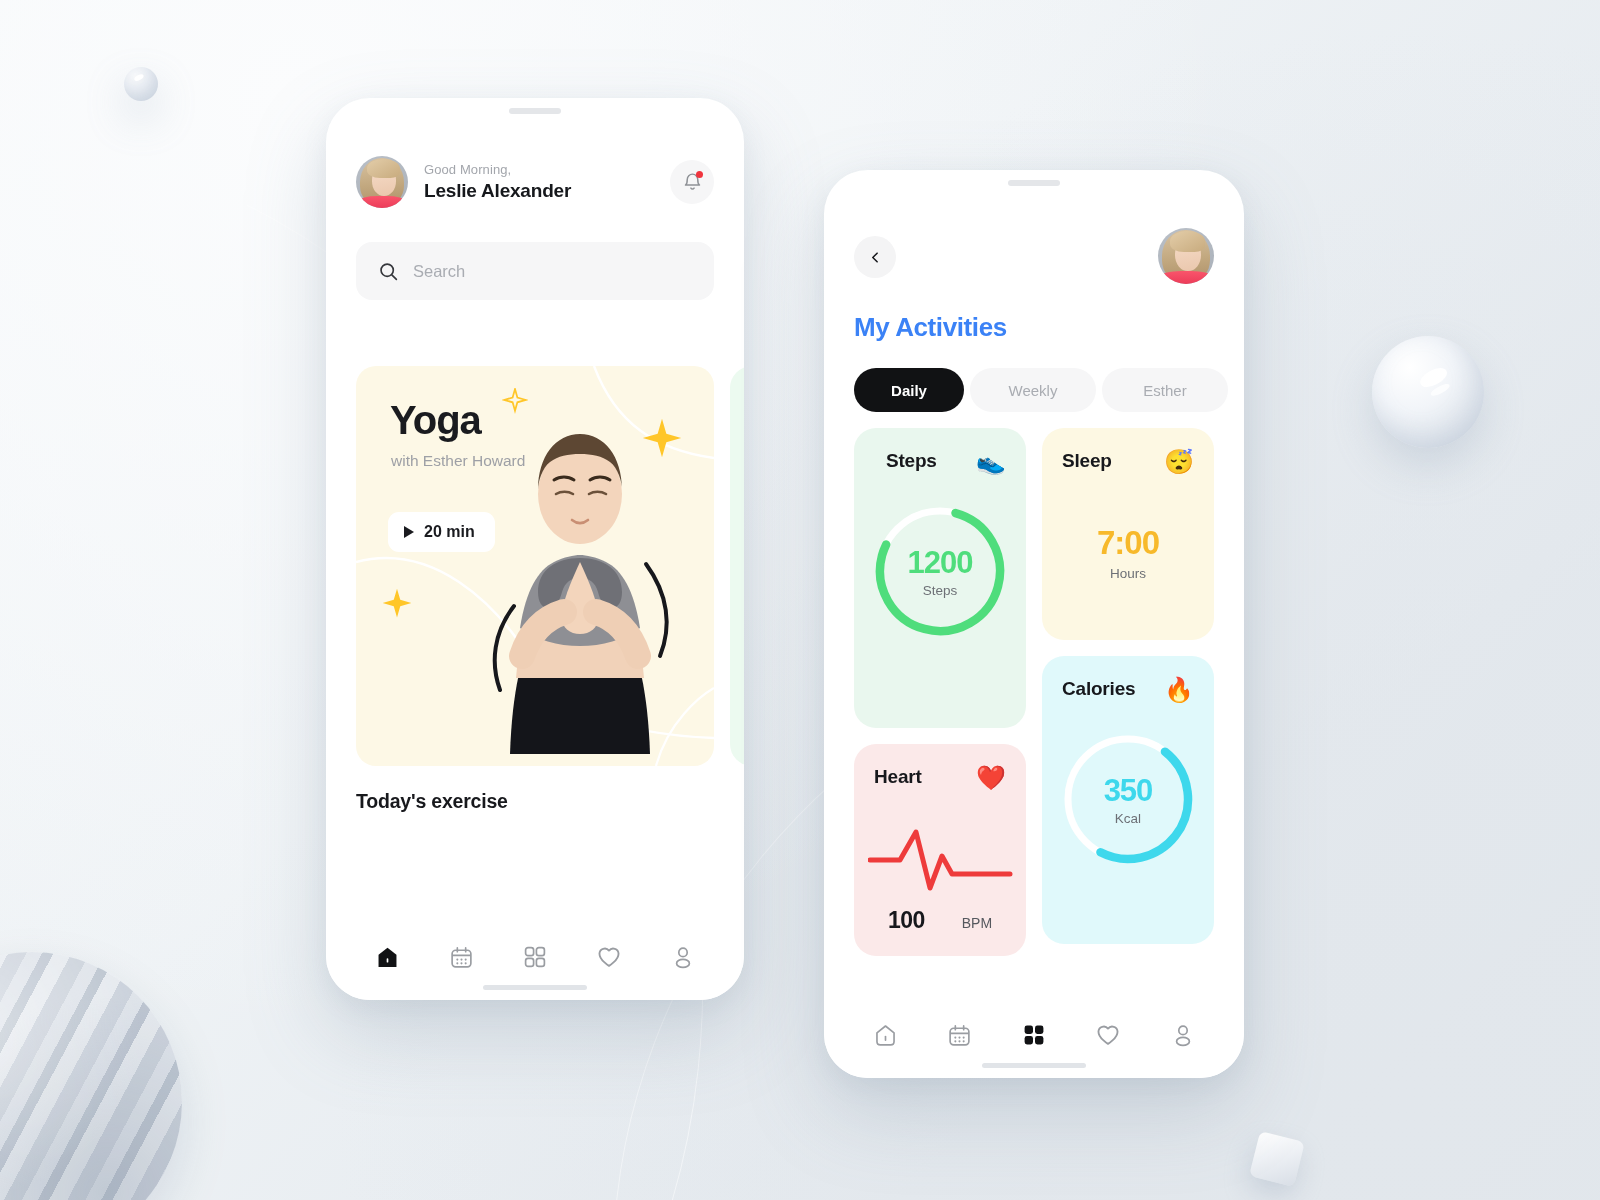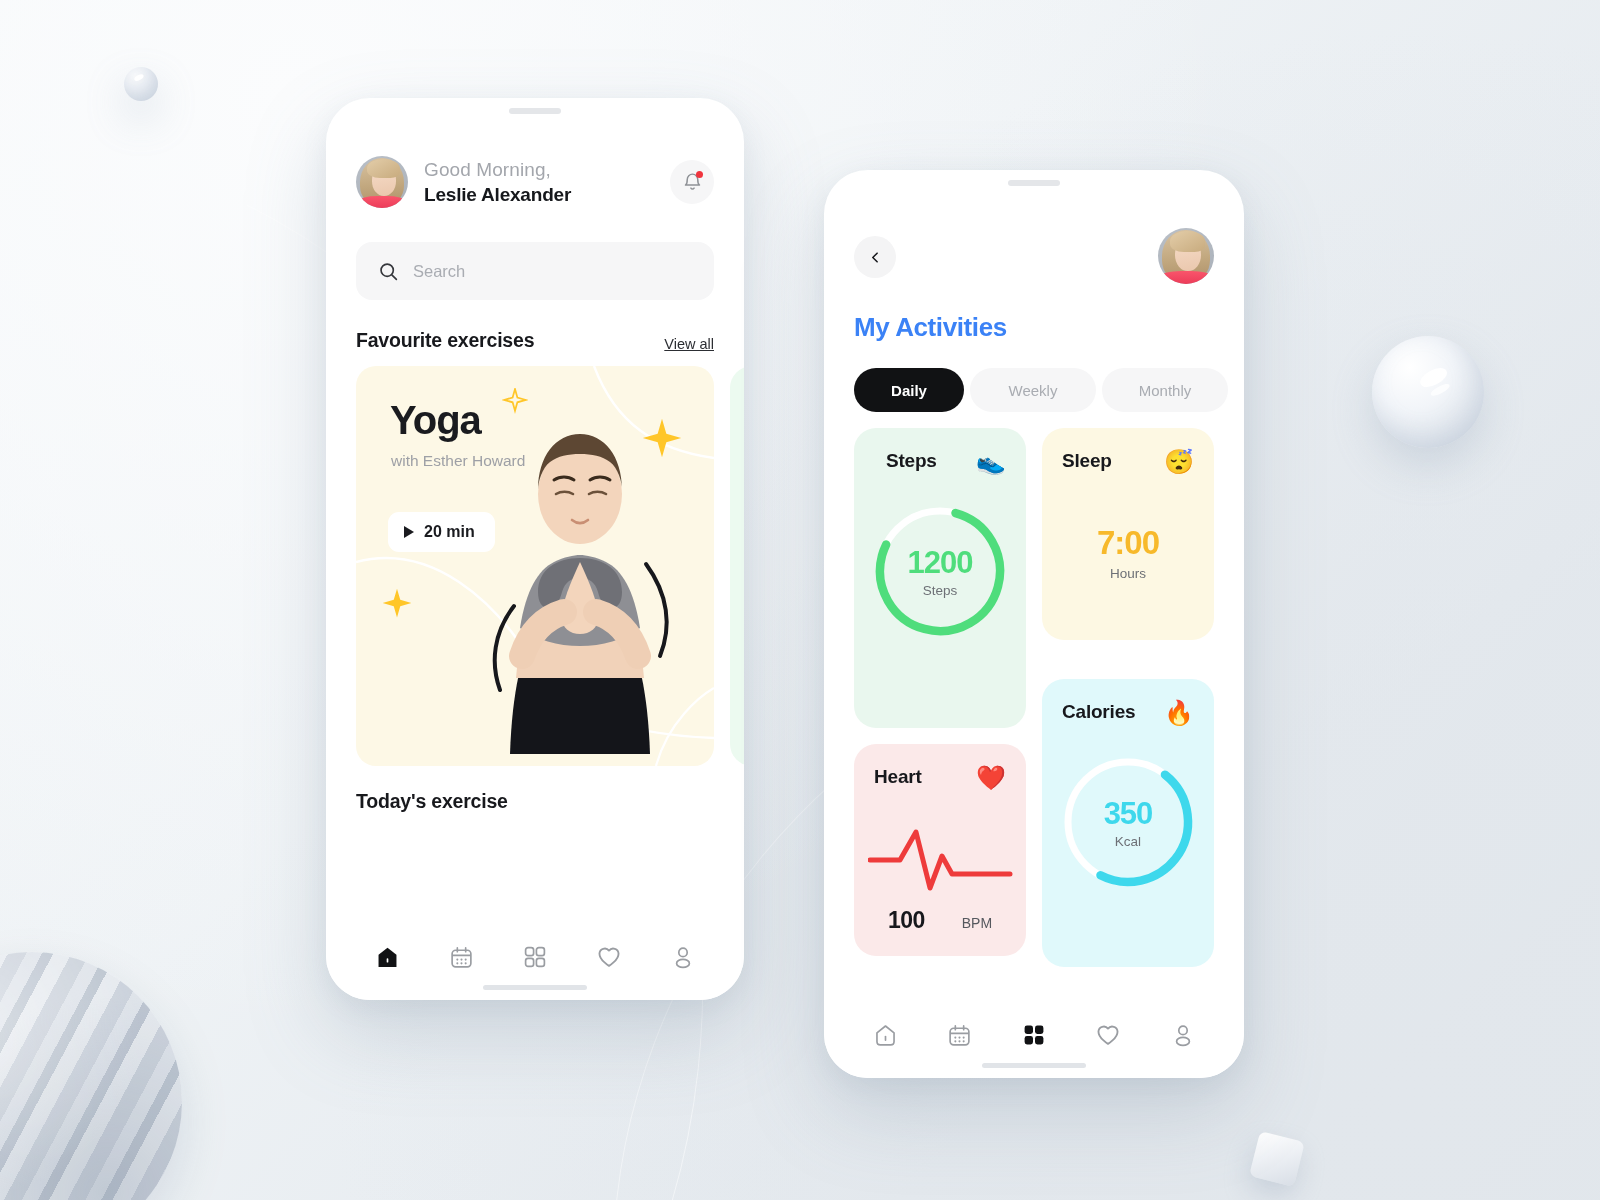--- a/index.html
+++ b/index.html
@@ -108,21 +108,21 @@
       background: linear-gradient(170deg,#f6dcc8 0%, #eac7ad 100%);
       border-radius:48% 48% 50% 50%; }
   .av-hairfront { position:absolute; left:22%; top:6%; width:62%; height:36%;
       background: linear-gradient(150deg,#e3cda9 0%, #c8ab7e 100%);
       border-radius:50% 50% 30% 40%; }
   .av-top { position:absolute; left:6%; bottom:0; width:88%; height:24%;
       background: linear-gradient(180deg,#f9556b 0%, #ec3c59 100%);
       border-radius:40% 40% 0 0; }
 
   .greet-wrap { flex:1; min-width:0; }
-  .greet { font-size:19px; color:#a3a6ac; letter-spacing:.1px; }
+  .greet { font-size:13px; color:#a3a6ac; letter-spacing:.1px; }
   .uname { font-size:19px; font-weight:bold; color:#16181c; margin-top:3px; letter-spacing:-.2px; }
 
   .bell-btn {
     width:44px; height:44px; border-radius:50%;
     background:#f6f6f7; display:flex; align-items:center; justify-content:center;
     flex:none; position:relative; cursor:pointer;
   }
   .bell-dot { position:absolute; right:11px; top:11px; width:7px; height:7px; border-radius:50%; background:#f0353e; }
 
   .search-bar {
@@ -194,21 +194,21 @@
 
   .grid { position:absolute; left:30px; top:258px; width:392px; }
   .act-card { position:absolute; border-radius:22px; padding:22px 20px 0 20px; overflow:hidden; }
   .act-head { display:flex; align-items:flex-start; justify-content:space-between; }
   .act-name { font-size:19px; font-weight:bold; color:#17181c; letter-spacing:-.2px; }
   .emo { font-size:24px; line-height:1; }
 
   .c-steps   { left:0;   top:0;   width:172px; height:300px; background:#e9f7ee;padding-left:32px; }
   .c-sleep   { left:188px; top:0; width:172px; height:212px; background:#fdf8e3; }
   .c-heart   { left:0;   top:316px; width:172px; height:212px; background:#fbe9e9; }
-  .c-cal     { left:188px; top:228px; width:172px; height:288px; background:#e0f9fb;margin-top:23px; }
+  .c-cal     { left:188px; top:228px; width:172px; height:288px; background:#e0f9fb; }
 
   .ring-wrap { position:absolute; left:50%; transform:translateX(-50%); }
   .ring-center { position:absolute; inset:0; display:flex; flex-direction:column; align-items:center; justify-content:center; }
   .ring-val { font-size:31px; font-weight:bold; letter-spacing:-1px; }
   .ring-unit { font-size:13.5px; color:#6d7076; margin-top:2px; }
 
   .big-val { position:absolute; left:0; right:0; text-align:center; }
   .big-num { font-size:33px; font-weight:bold; letter-spacing:-1px; }
   .big-unit { font-size:13.5px; color:#6d7076; margin-top:4px; }
 
@@ -253,24 +253,20 @@
   </div>
 
   <div class="search-bar">
     <svg width="21" height="21" viewBox="0 0 24 24" fill="none">
       <circle cx="10.5" cy="10.5" r="7" stroke="#35373c" stroke-width="1.9"></circle>
       <path d="M15.8 15.8 21 21" stroke="#35373c" stroke-width="1.9" stroke-linecap="round"></path>
     </svg>
     <span class="search-ph">Search</span>
   </div>
 
-  <div class="sec-row" style="top:231px">
-    <span class="sec-title">Favourite exercises</span>
-    <span class="viewall">View all</span>
-  </div>
 
   <div class="card-deck">
     <div class="peek-card"></div>
     <div class="yoga-card">
       <svg class="yoga-lines" viewBox="0 0 358 400" fill="none">
         <path d="M238 0C260 58 300 84 358 92" stroke="#ffffff" stroke-width="2.4"></path>
         <path d="M0 196C76 176 140 236 176 296c26 44 78 72 182 76" stroke="#ffffff" stroke-width="2.4"></path>
         <path d="M300 400c12-44 44-70 58-78" stroke="#ffffff" stroke-width="2.2"></path>
       </svg>
 
@@ -387,21 +383,21 @@
       <div class="av-face"></div>
     <div class="av-hairfront"></div>
       <div class="av-top"></div>
   </div>
 
   <div class="pb-title">My Activities</div>
 
   <div class="tabs">
     <div class="tab w0 active">Daily</div>
     <div class="tab w1">Weekly</div>
-    <div class="tab w2">Monthly</div>
+    <div class="tab w2">Esther</div>
   </div>
 
   <div class="grid">
 
     <div class="act-card c-steps">
       <div class="act-head">
         <span class="act-name">Steps</span>
         <span class="emo">👟</span>
       </div>
       <div class="ring-wrap" style="top:74px; width:138px; height:138px;">

